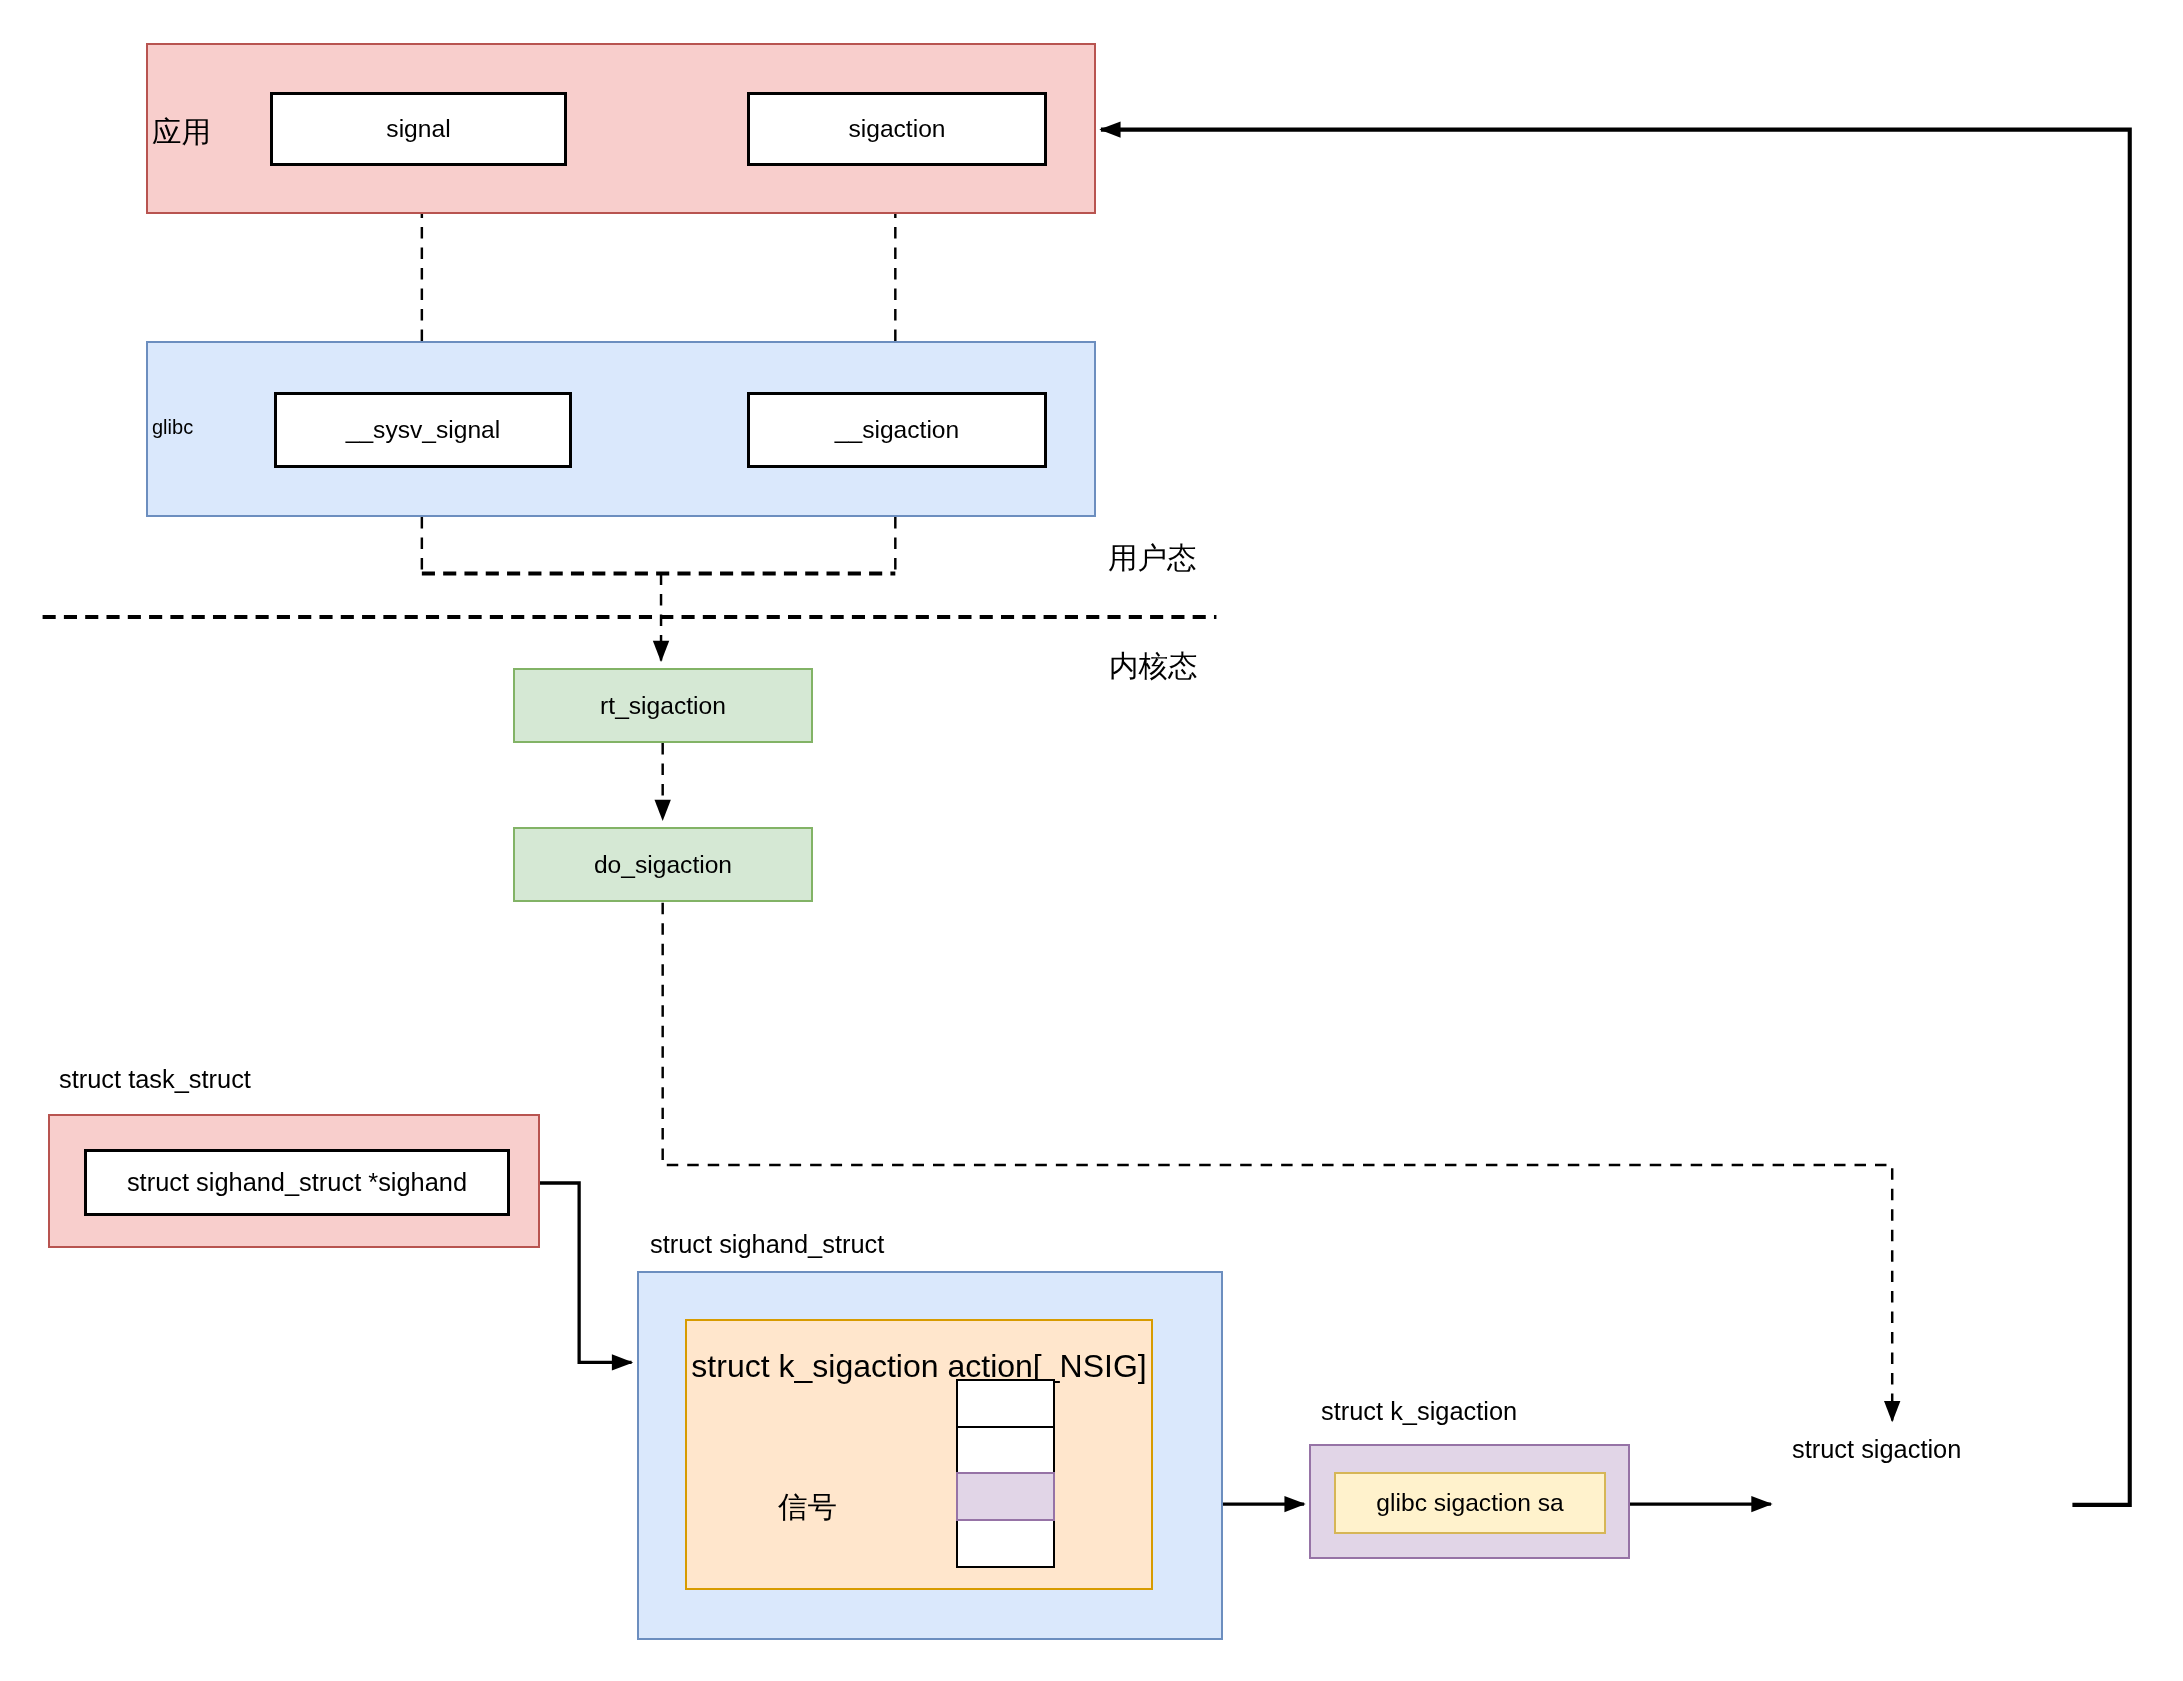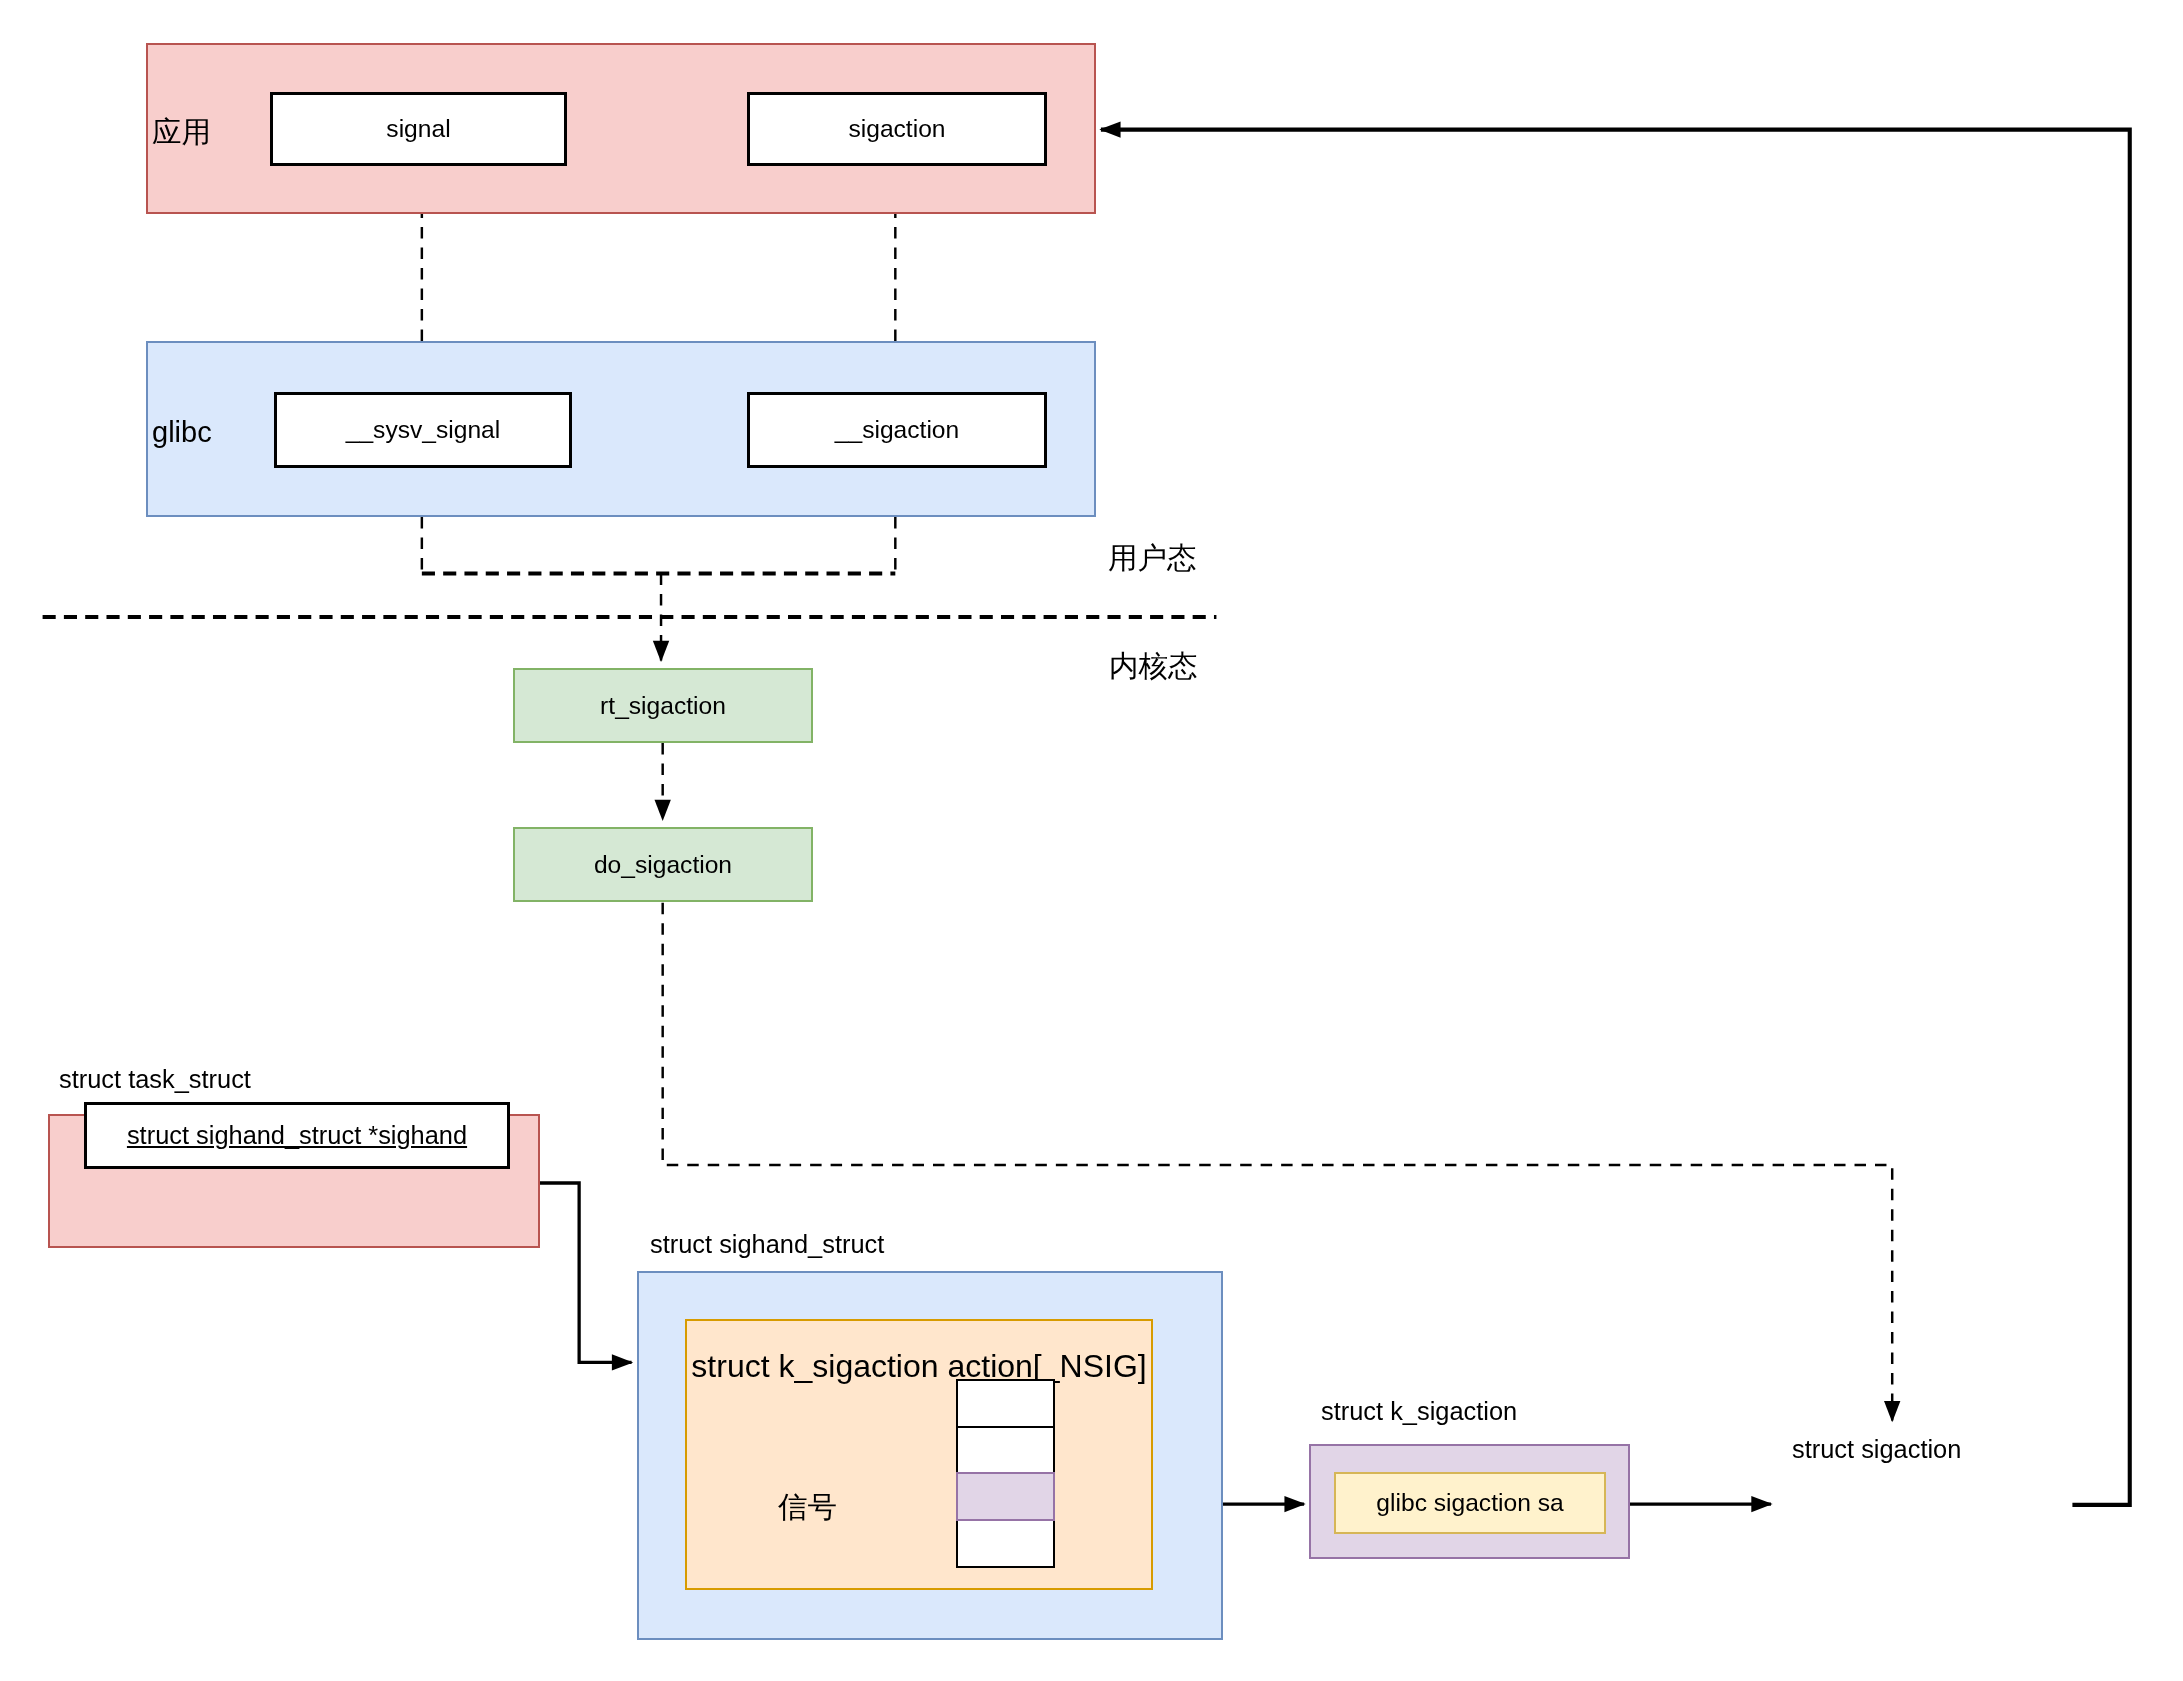--- a/index.html
+++ b/index.html
@@ -2,21 +2,21 @@
 <html style="font-size:13px"><head>
 <meta charset="utf-8">
 <style>
   html,body{margin:0;padding:0;background:#ffffff;}
   body{font-family:"Liberation Sans", sans-serif; color:#000;}
   #canvas{position:relative;width:2183px;height:1682px;background:#ffffff;overflow:hidden;}
   #wires{position:absolute;left:0;top:0;width:2183px;height:1682px;pointer-events:none;}
 
   .box{position:absolute;box-sizing:border-box;display:flex;align-items:center;justify-content:center;
        font-size:24.6px;line-height:1.2;text-align:center;}
-  .container-label{position:absolute;font-size:29px;}
+  .container-label{position:absolute;font-size:20px;}
   .cjk{font-family:"DejaVu Serif", serif;font-size:29.5px;}
   .struct-title{position:absolute;font-size:25.4px;white-space:nowrap;}
 
   
   .red-box{background:#f8cecc;border:2.5px solid #b85450;}
   .blue-box{background:#dae8fc;border:2.5px solid #6c8ebf;}
   .green-box{background:#d5e8d4;border:2.5px solid #82b366;}
   .orange-box{background:#ffe6cc;border:2.5px solid #d79b00;}
   .purple-box{background:#e1d5e7;border:2.5px solid #9673a6;}
   .yellow-box{background:#fff2cc;border:2.5px solid #d6b656;}
@@ -34,21 +34,21 @@
 
   .user-mode-label{left:1108px;top:539px;position:absolute;}
   .kernel-mode-label{left:1109px;top:647px;position:absolute;}
 
   .rt-box{left:513px;top:668px;width:300px;height:75px;}
   .do-box{left:513px;top:827px;width:300px;height:75px;}
 
   
   .task-title{left:59px;top:1065px;}
   .task-box{left:48px;top:1114px;width:492px;height:134px;}
-  .sighand-ptr-box{left:84px;top:1102px;width:426px;height:67px;font-size:25.4px;text-decoration:underline;}
+  .sighand-ptr-box{left:84px;top:1149px;width:426px;height:67px;font-size:25.4px;}
 
   
   .sighand-title{left:650px;top:1230px;}
   .sighand-box{left:637px;top:1271px;width:586px;height:369px;}
   .action-box{left:685px;top:1319px;width:468px;height:271px;display:block;}
   .action-title{display:block;text-align:center;padding-top:26px;font-size:32px;}
   .array{position:absolute;left:956px;top:1379px;width:99px;}
   .array-cell{box-sizing:border-box;width:99px;height:49px;background:#ffffff;border:2.5px solid #000;margin-top:-2.5px;}
   .array-cell:first-child{margin-top:0;}
   .array-cell.highlighted{background:#e1d5e7;border-color:#9673a6;position:relative;z-index:2;}

